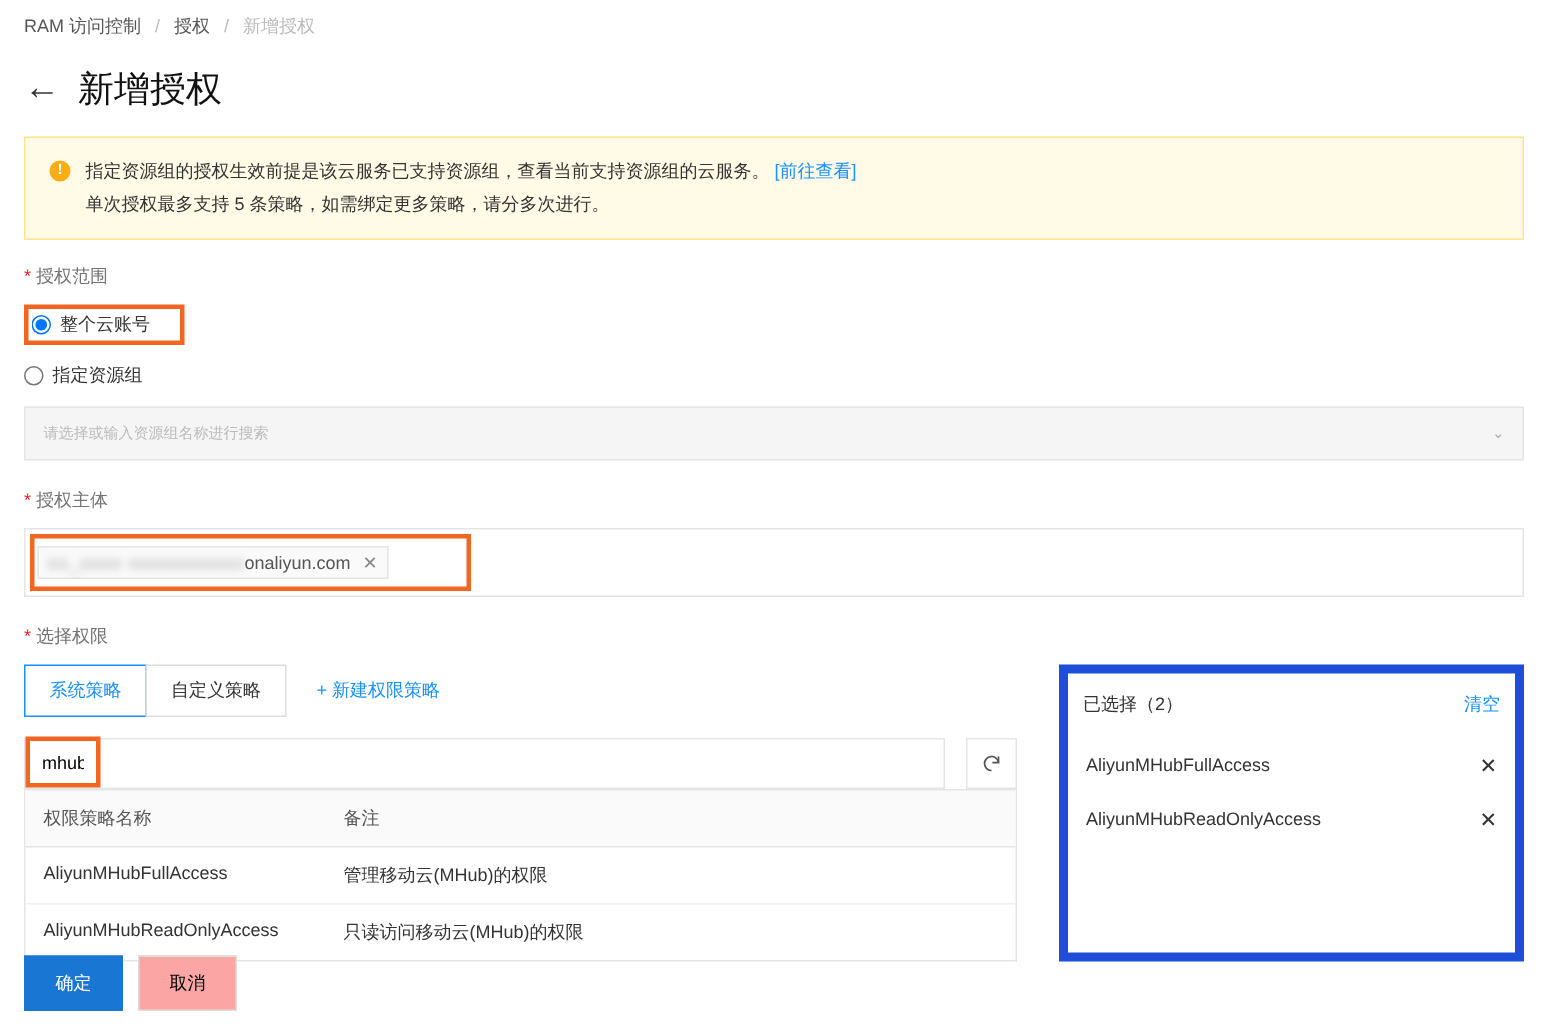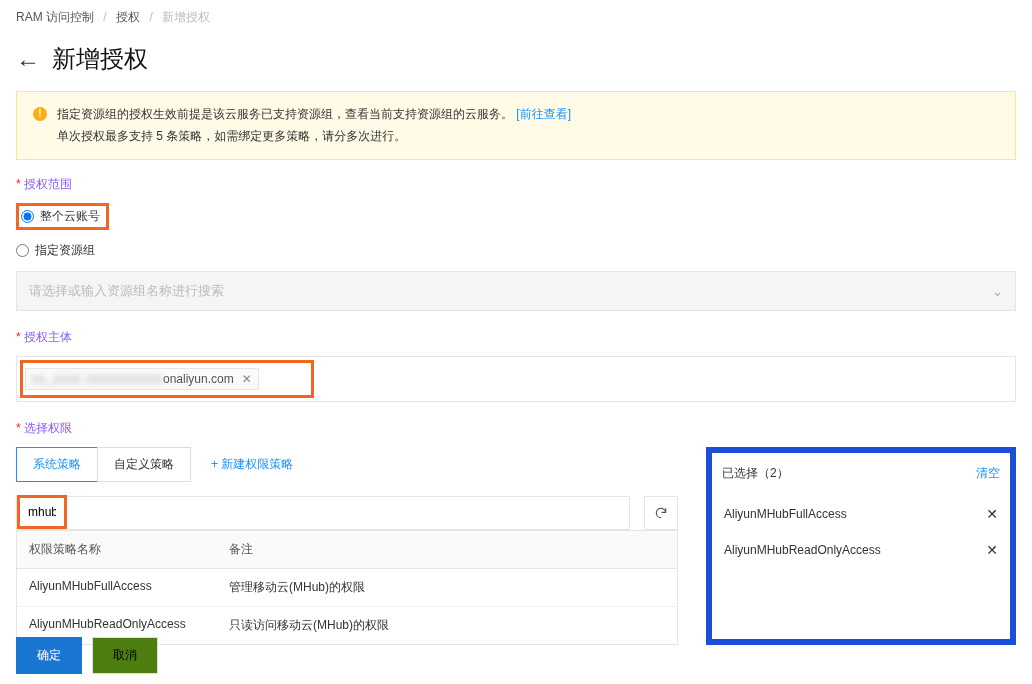--- a/index.html
+++ b/index.html
@@ -60,44 +60,44 @@
       margin-top: 3px;
       flex-shrink: 0;
     }
     .info-link { color: #1890ff; }
     .section {
       padding: 0 16px;
       margin-bottom: 18px;
     }
     .section-label {
       font-size: 12px;
-      color: #8b5cf6;
+      color: #737373;
       margin-bottom: 10px;
       display: block;
     }
     .req::before { content: "* "; color: #f5222d; }
     .radio-row {
       display: flex;
       align-items: center;
       margin-bottom: 12px;
       font-size: 12px;
     }
     .radio-row input { margin-right: 6px; }
     .hl {
       border: 3px solid #f26522;
-      padding: 2px 6px 2px 2px;
+      padding: 2px 20px 2px 2px;
       display: inline-flex;
       align-items: center;
     }
     .select-disabled {
       background: #f5f5f5;
       border: 1px solid #e5e5e5;
       color: #bbb;
       padding: 10px 12px;
-      font-size: 13px;
+      font-size: 10px;
       display: flex;
       align-items: center;
       justify-content: space-between;
     }
     .chev {
       color: #aaa;
     }
     .principal-box {
       border: 3px solid #f26522;
       padding: 5px 8px;
@@ -242,21 +242,21 @@
       position: absolute;
       bottom: 10px;
       left: 16px;
       display: flex;
       gap: 10px;
     }
     .btn {
       padding: 9px 20px;
       font-size: 12px;
       border: 1px solid #ddd;
-      background: #4d7c0f;
+      background: #fca5a5;
       cursor: pointer;
     }
     .btn.primary {
       background: #1976d2;
       color: #fff;
       border-color: #1976d2;
     }
     svg.refresh { width: 14px; height: 14px; stroke: #555; fill: none; }
   </style>
 </head>

